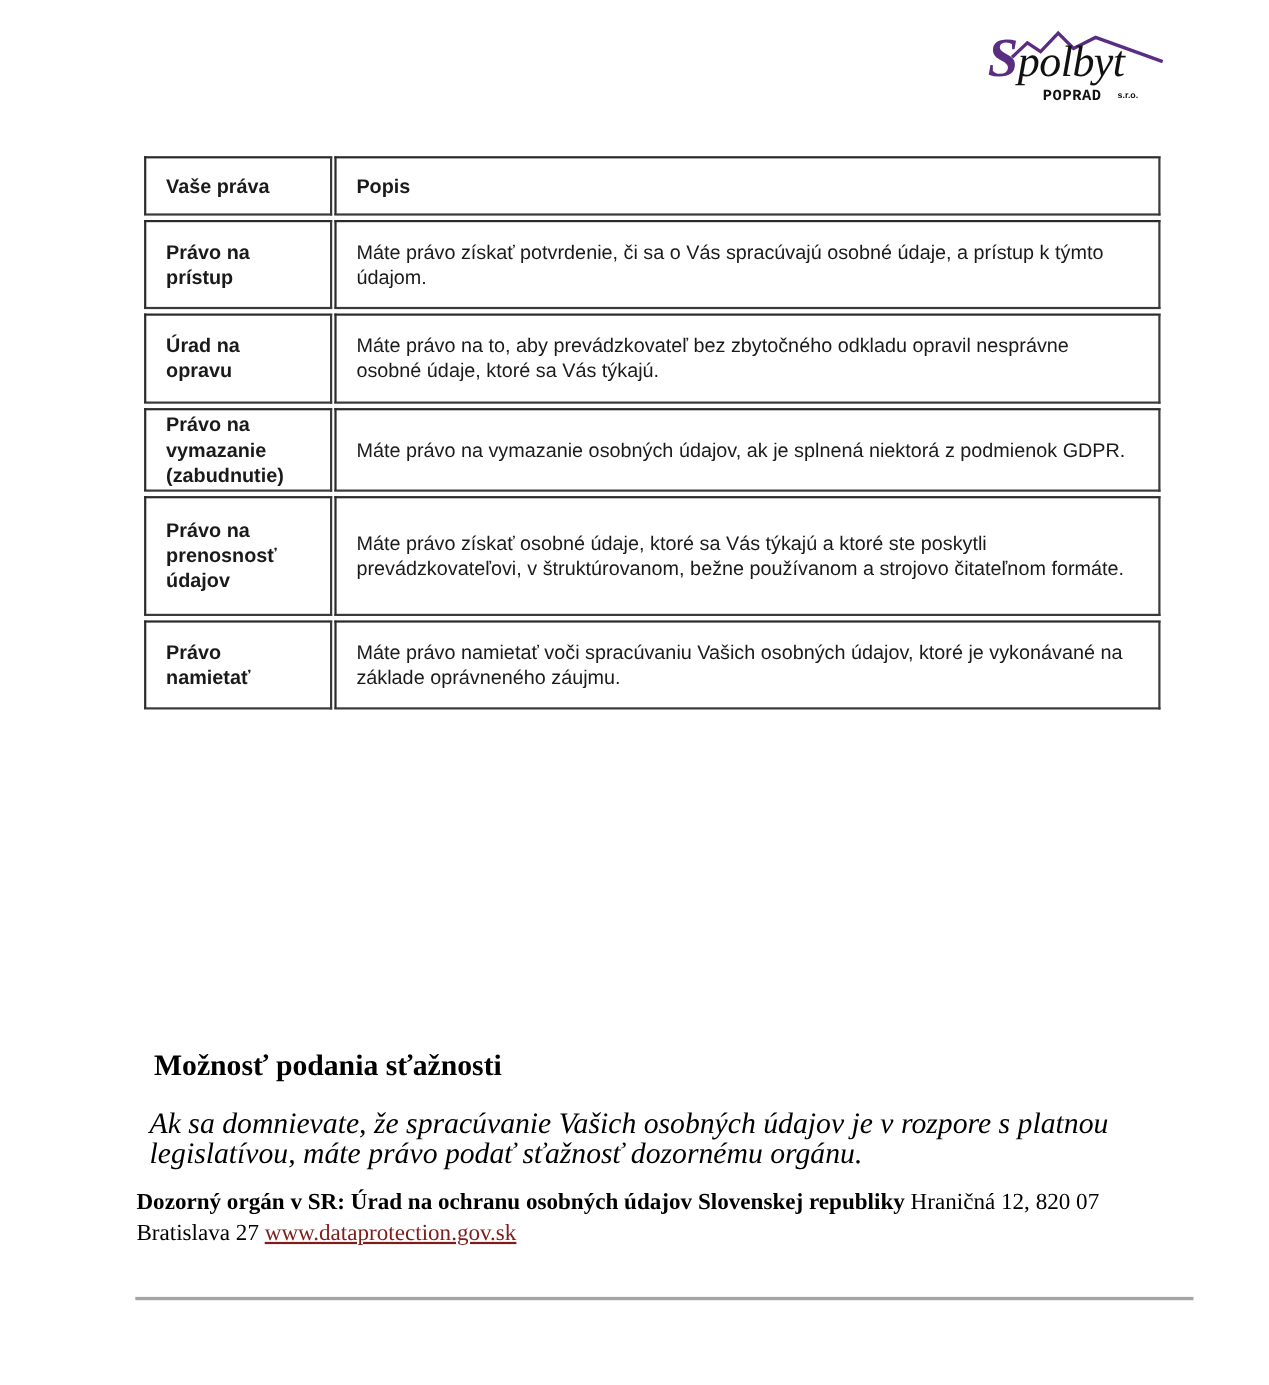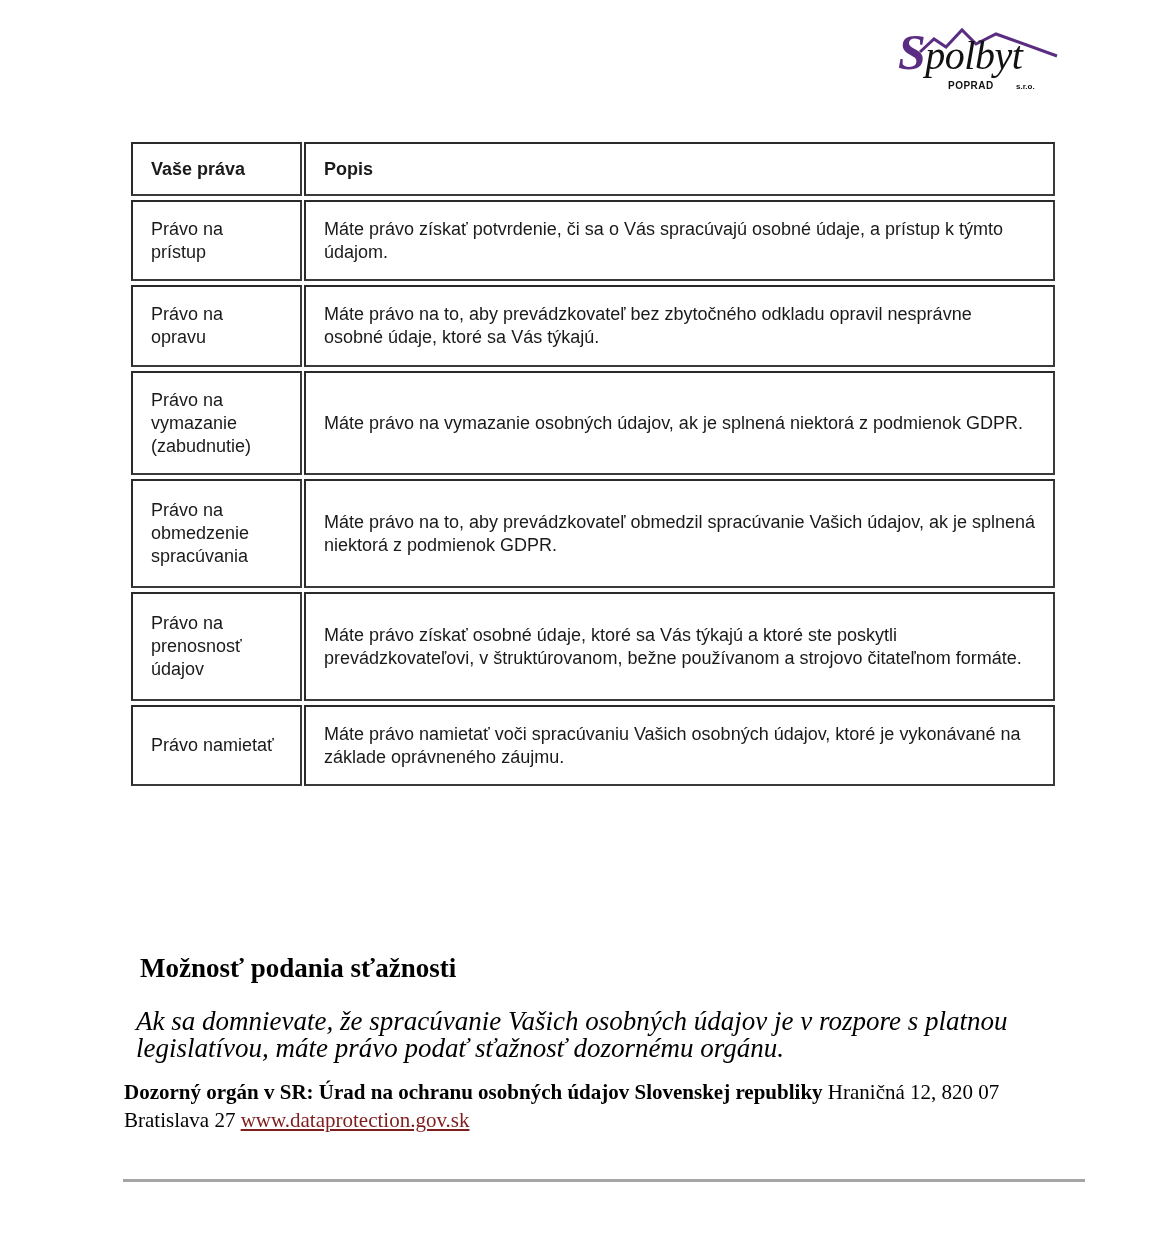--- a/index.html
+++ b/index.html
@@ -36,23 +36,23 @@
   }
   .logo-word .cap {
     color: #5a2d82;
     font-size: 50px;
     font-weight: bold;
   }
   .logo-poprad {
     position: absolute;
     left: 56px;
     top: 58px;
-    font-family: Liberation Sans, sans-serif;
+    font-family: Liberation Mono, monospace;
     font-weight: bold;
-    font-size: 10px;
+    font-size: 14px;
     letter-spacing: 0.5px;
     color: #111;
   }
   .logo-sro {
     position: absolute;
     left: 124px;
     top: 60px;
     font-family: "Liberation Sans", sans-serif;
     font-weight: bold;
     font-size: 8px;
@@ -75,29 +75,29 @@
   table.rights td {
     border: 2px solid #2a2a2a;
     border-right-color: #3a3a3a;
     border-bottom-color: #3a3a3a;
     padding: 0 18px;
     vertical-align: middle;
     box-sizing: border-box;
   }
   table.rights td.c1 {
     width: 171px;
-    font-weight: normal;
+    font-weight: bold;
   }
   table.rights tr.hdr td {
     height: 54px;
     font-weight: bold;
   }
   table.rights tr.r1 td { height: 81px; }
   table.rights tr.r2 td { height: 82px; }
-  table.rights tr.r3 td { height: 104px; }
+  table.rights tr.r3 td { height: 76px; }
   table.rights tr.r4 td { height: 109px; }
   table.rights tr.r5 td { height: 109px; }
   table.rights tr.r6 td { height: 81px; }
   table.rights tr.r7 td { height: 108px; }
 
   .complaint-heading {
     position: absolute;
     left: 124px;
     top: 936px;
     margin: 16px;
@@ -159,30 +159,26 @@
   <tbody>
       <tr class="hdr">
     <td class="c1">Vaše práva</td>
     <td class="c2">Popis</td>
   </tr>
   <tr class="r1">
     <td class="c1">Právo na prístup</td>
     <td class="c2">Máte právo získať potvrdenie, či sa o Vás spracúvajú osobné údaje, a prístup k týmto údajom.</td>
   </tr>
   <tr class="r2">
-    <td class="c1">Právo na opravu</td>
+    <td class="c1">Úrad na opravu</td>
     <td class="c2">Máte právo na to, aby prevádzkovateľ bez zbytočného odkladu opravil nesprávne osobné údaje, ktoré sa Vás týkajú.</td>
   </tr>
   <tr class="r3">
     <td class="c1">Právo na vymazanie (zabudnutie)</td>
     <td class="c2">Máte právo na vymazanie osobných údajov, ak je splnená niektorá z podmienok GDPR.</td>
-  </tr>
-  <tr class="r4">
-    <td class="c1">Právo na obmedzenie spracúvania</td>
-    <td class="c2">Máte právo na to, aby prevádzkovateľ obmedzil spracúvanie Vašich údajov, ak je splnená niektorá z podmienok GDPR.</td>
   </tr>
   <tr class="r5">
     <td class="c1">Právo na prenosnosť údajov</td>
     <td class="c2">Máte právo získať osobné údaje, ktoré sa Vás týkajú a ktoré ste poskytli prevádzkovateľovi, v štruktúrovanom, bežne používanom a strojovo čitateľnom formáte.</td>
   </tr>
   <tr class="r6">
     <td class="c1">Právo namietať</td>
     <td class="c2">Máte právo namietať voči spracúvaniu Vašich osobných údajov, ktoré je vykonávané na základe oprávneného záujmu.</td>
   </tr>
 </tbody>

